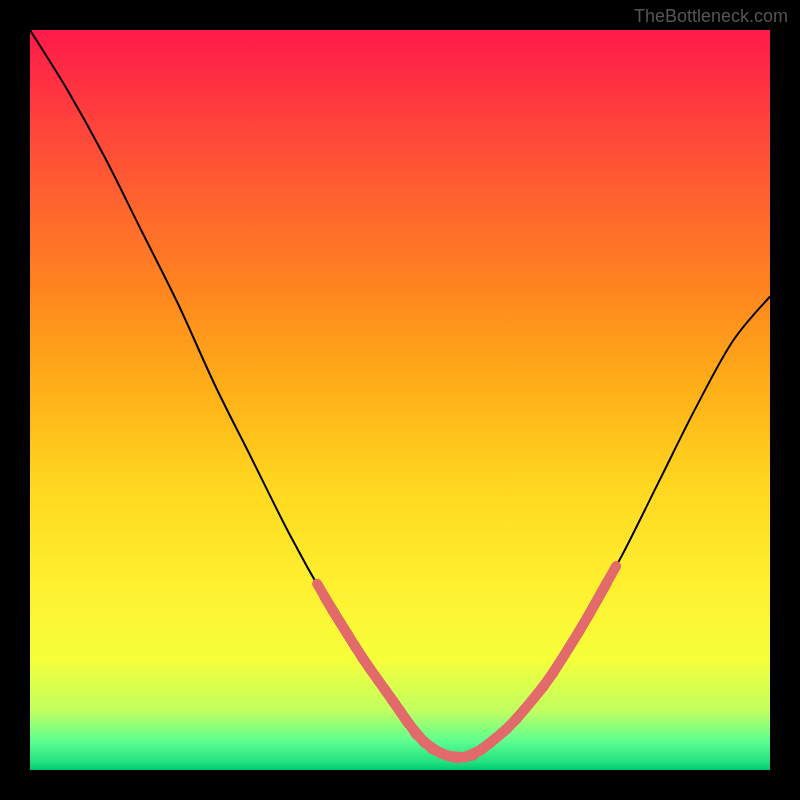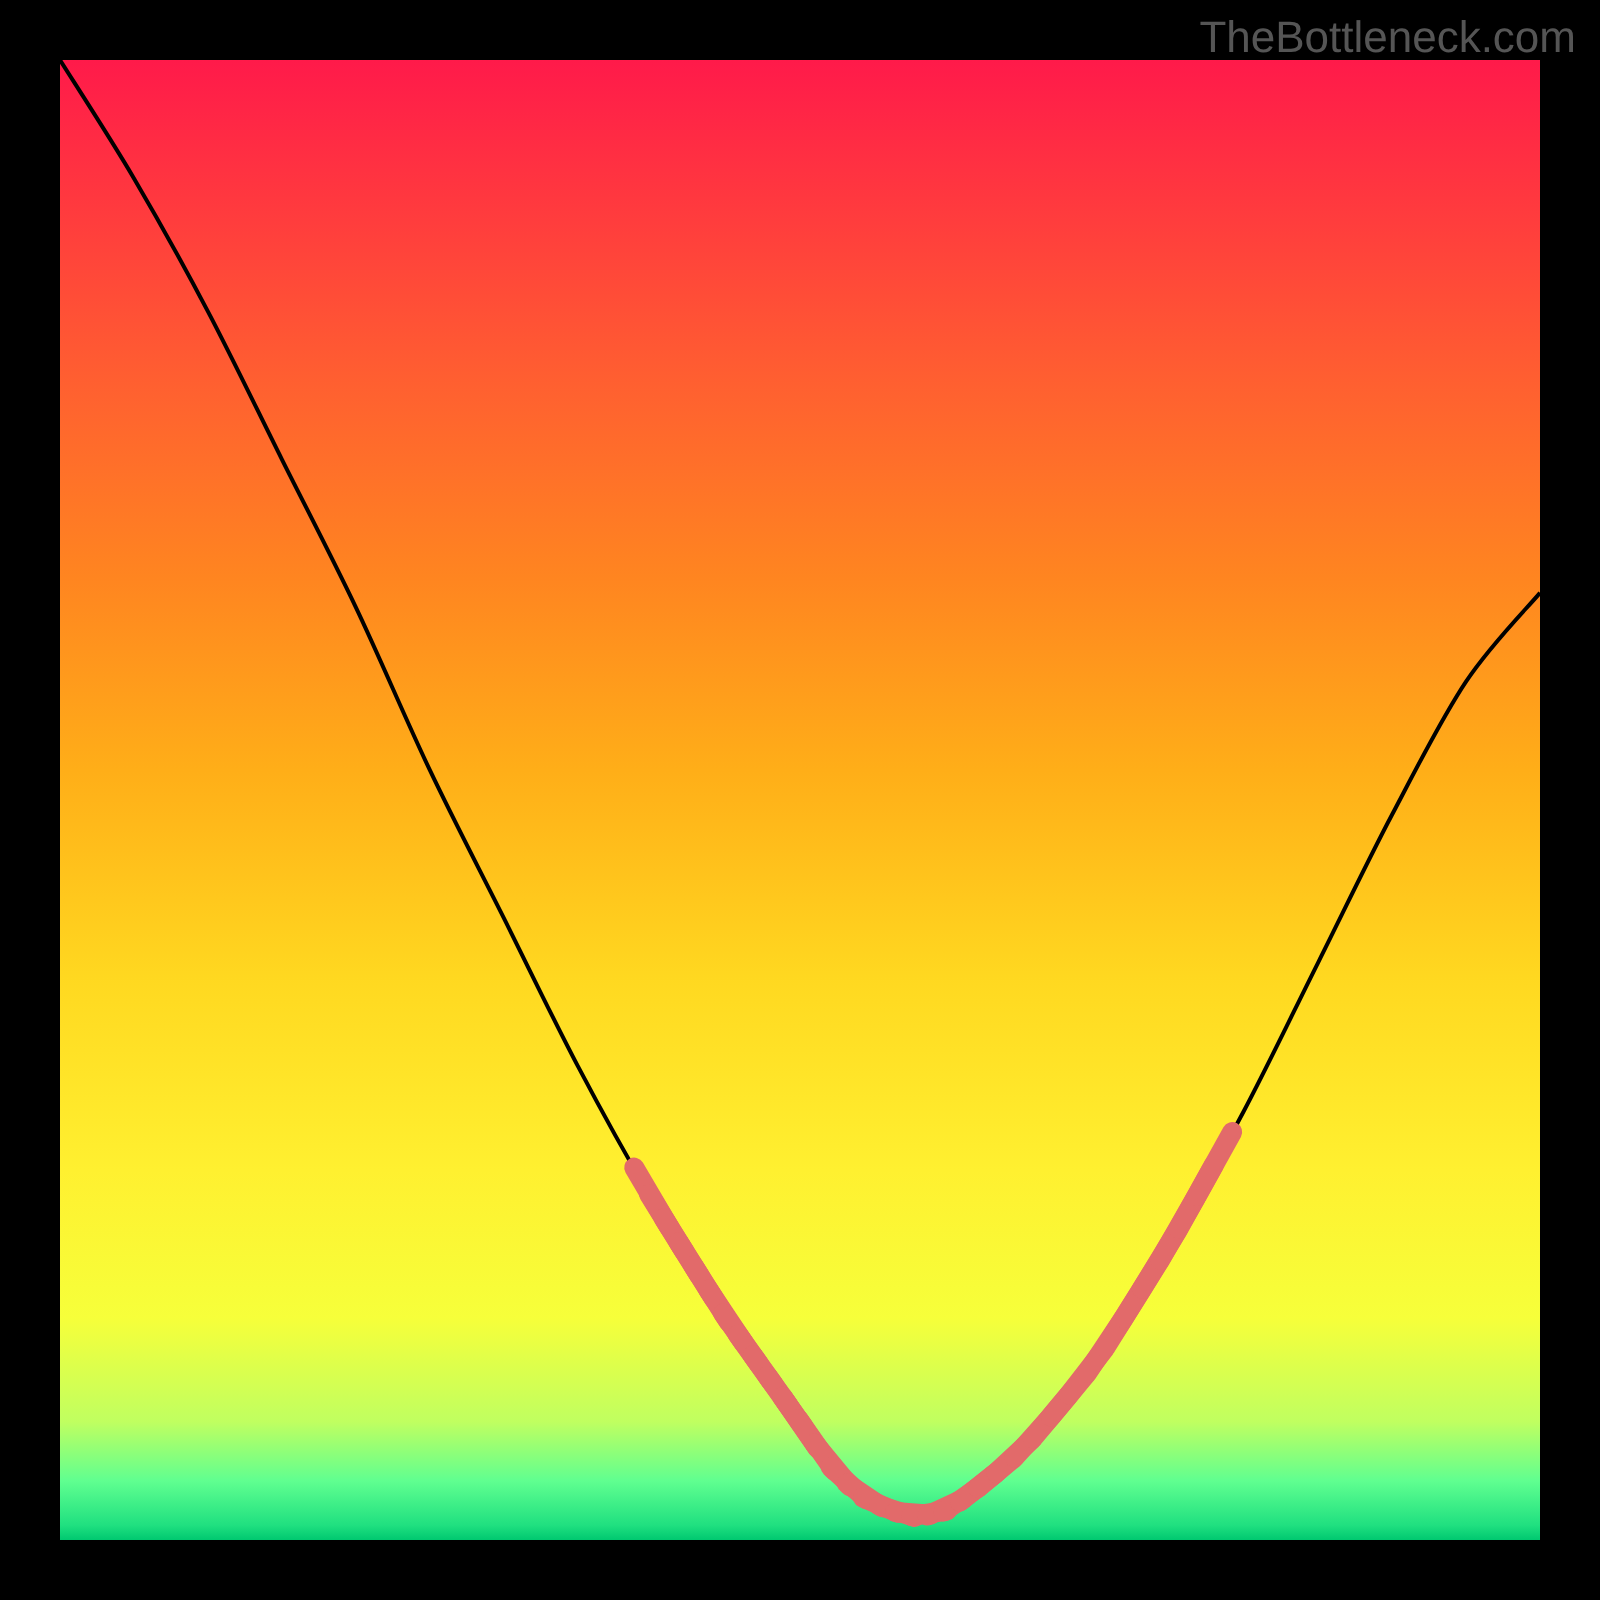--- a/index.html
+++ b/index.html
@@ -8,21 +8,21 @@
     height: 800px;
     background: #000;
     position: relative;
     font-family: Arial, sans-serif;
   }
   .watermark {
     position: absolute;
     top: 6px;
     right: 12px;
     color: #555;
-    font-size: 22px;
+    font-size: 18px;
     font-weight: 500;
     z-index: 10;
   }
   .plot-area {
     position: absolute;
     left: 30px;
     top: 30px;
     width: 740px;
     height: 740px;
     overflow: hidden;

